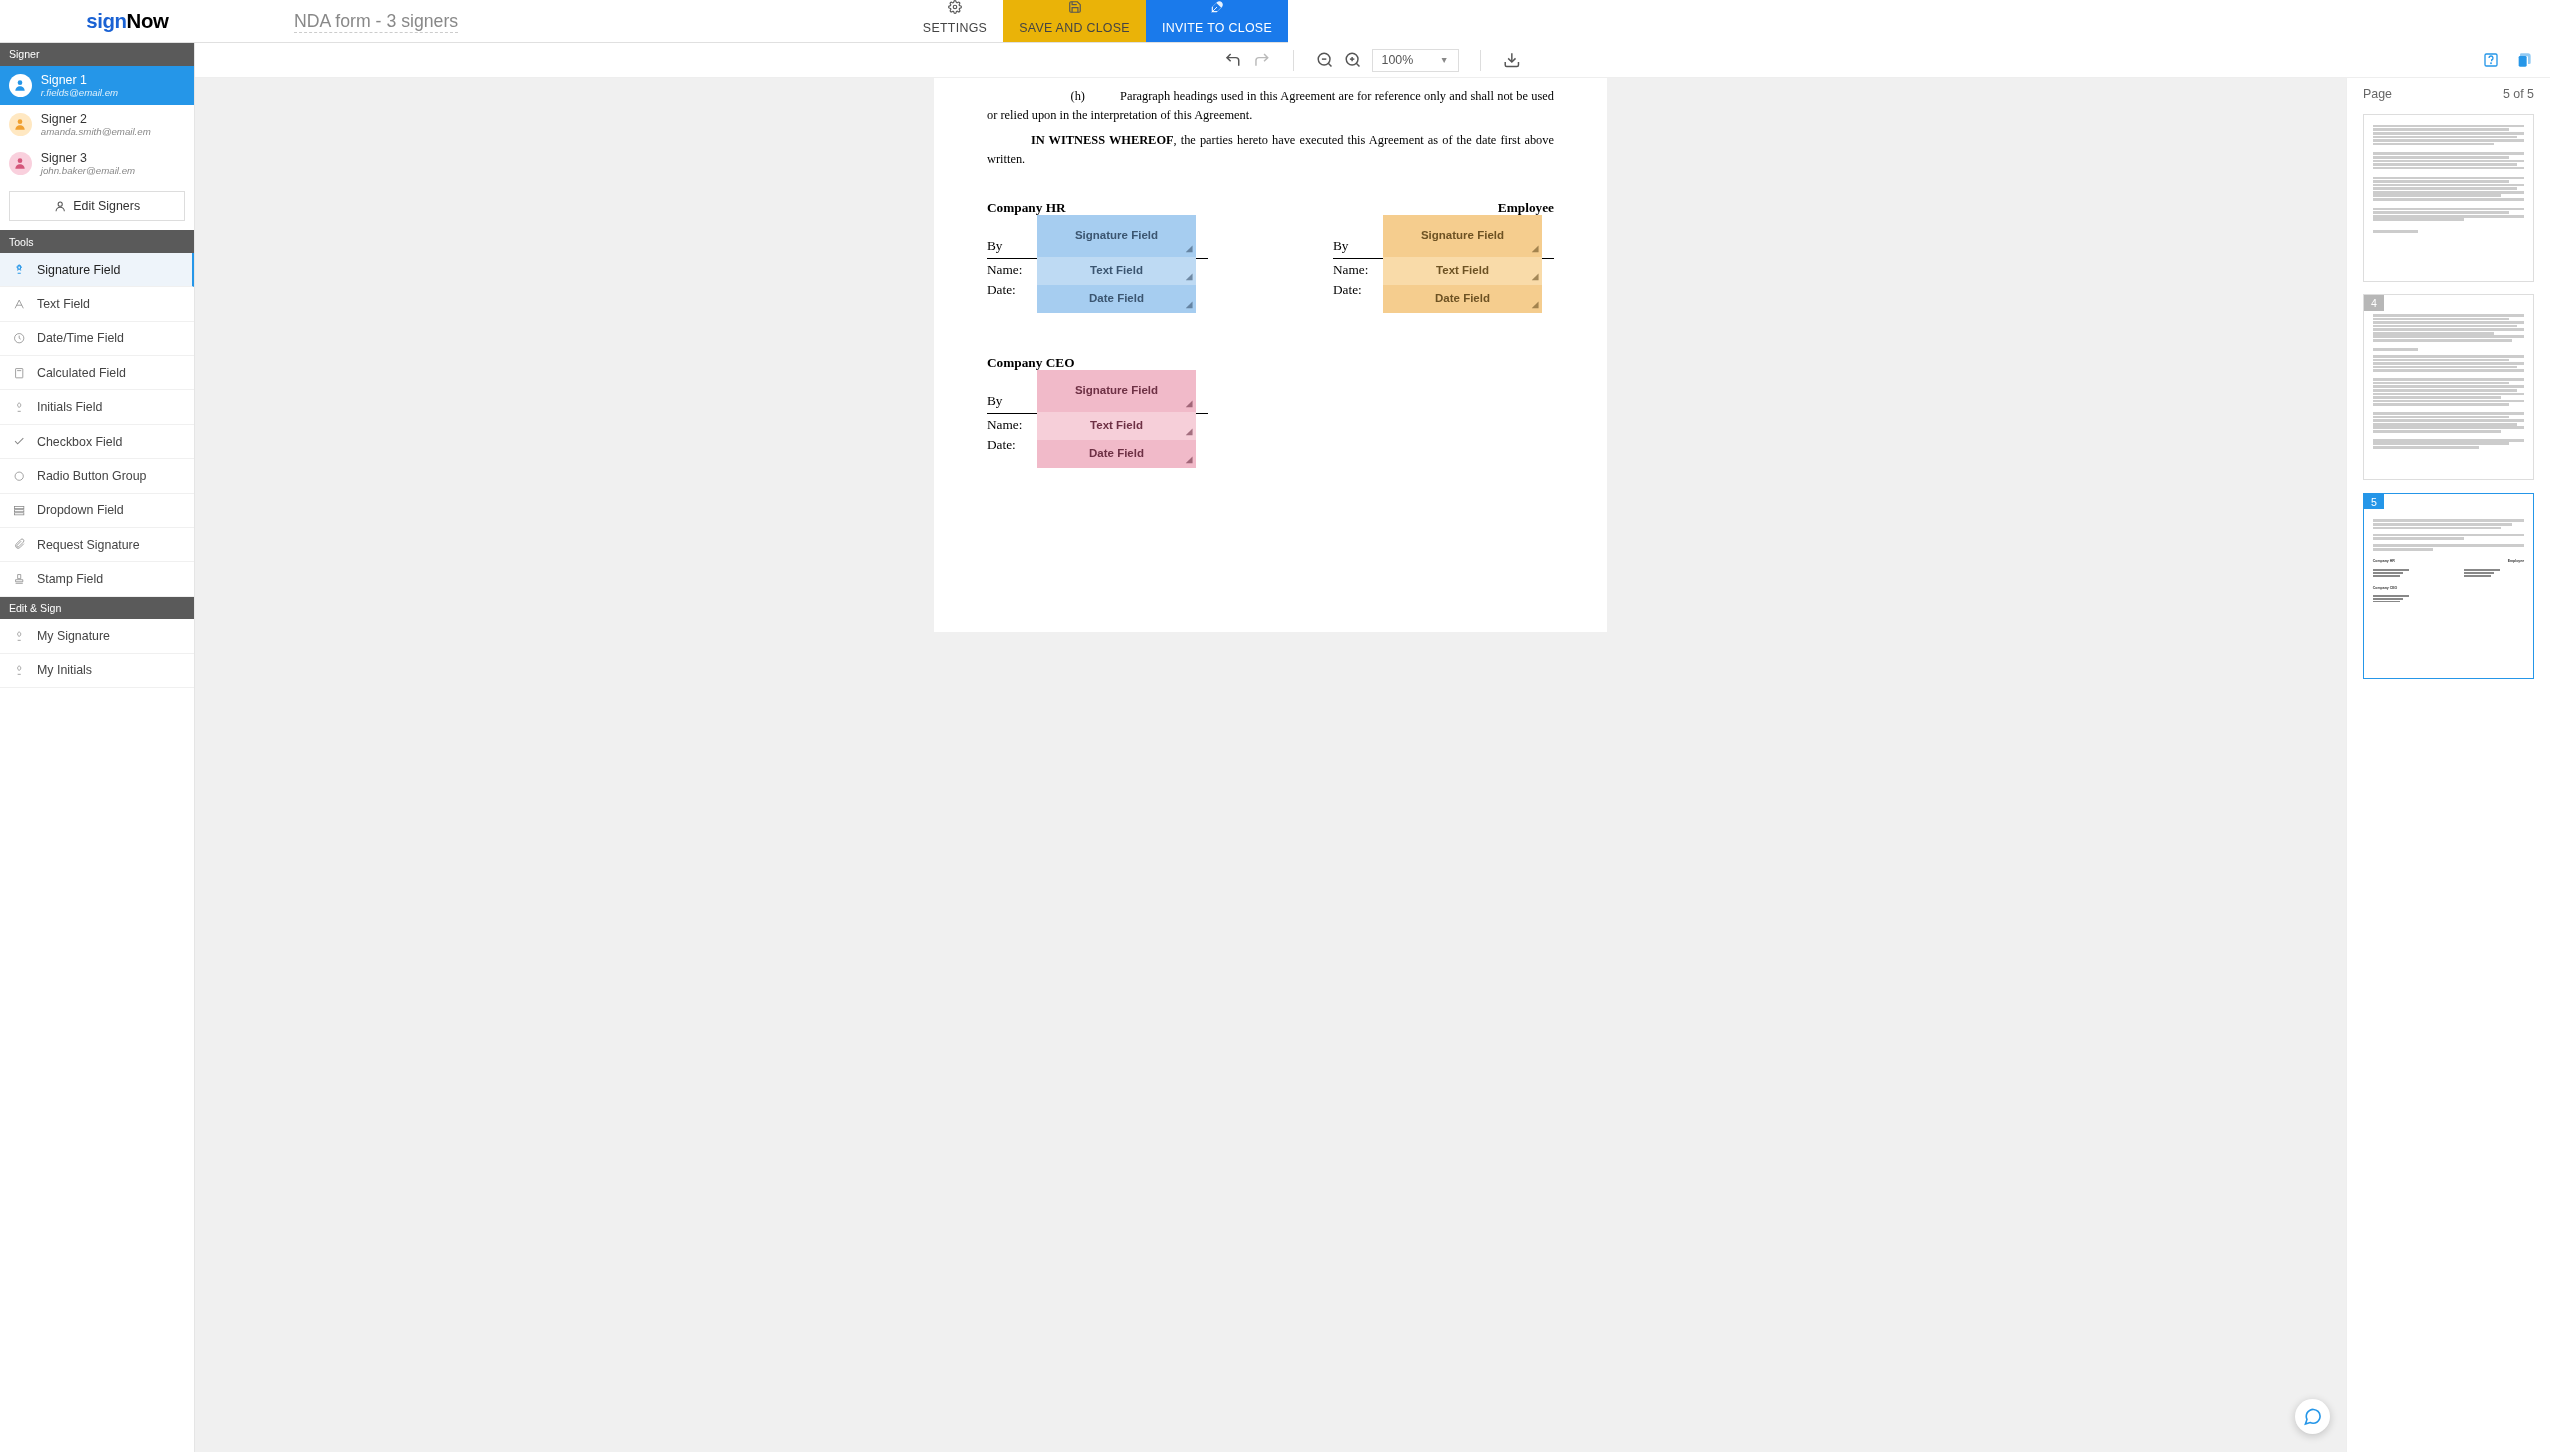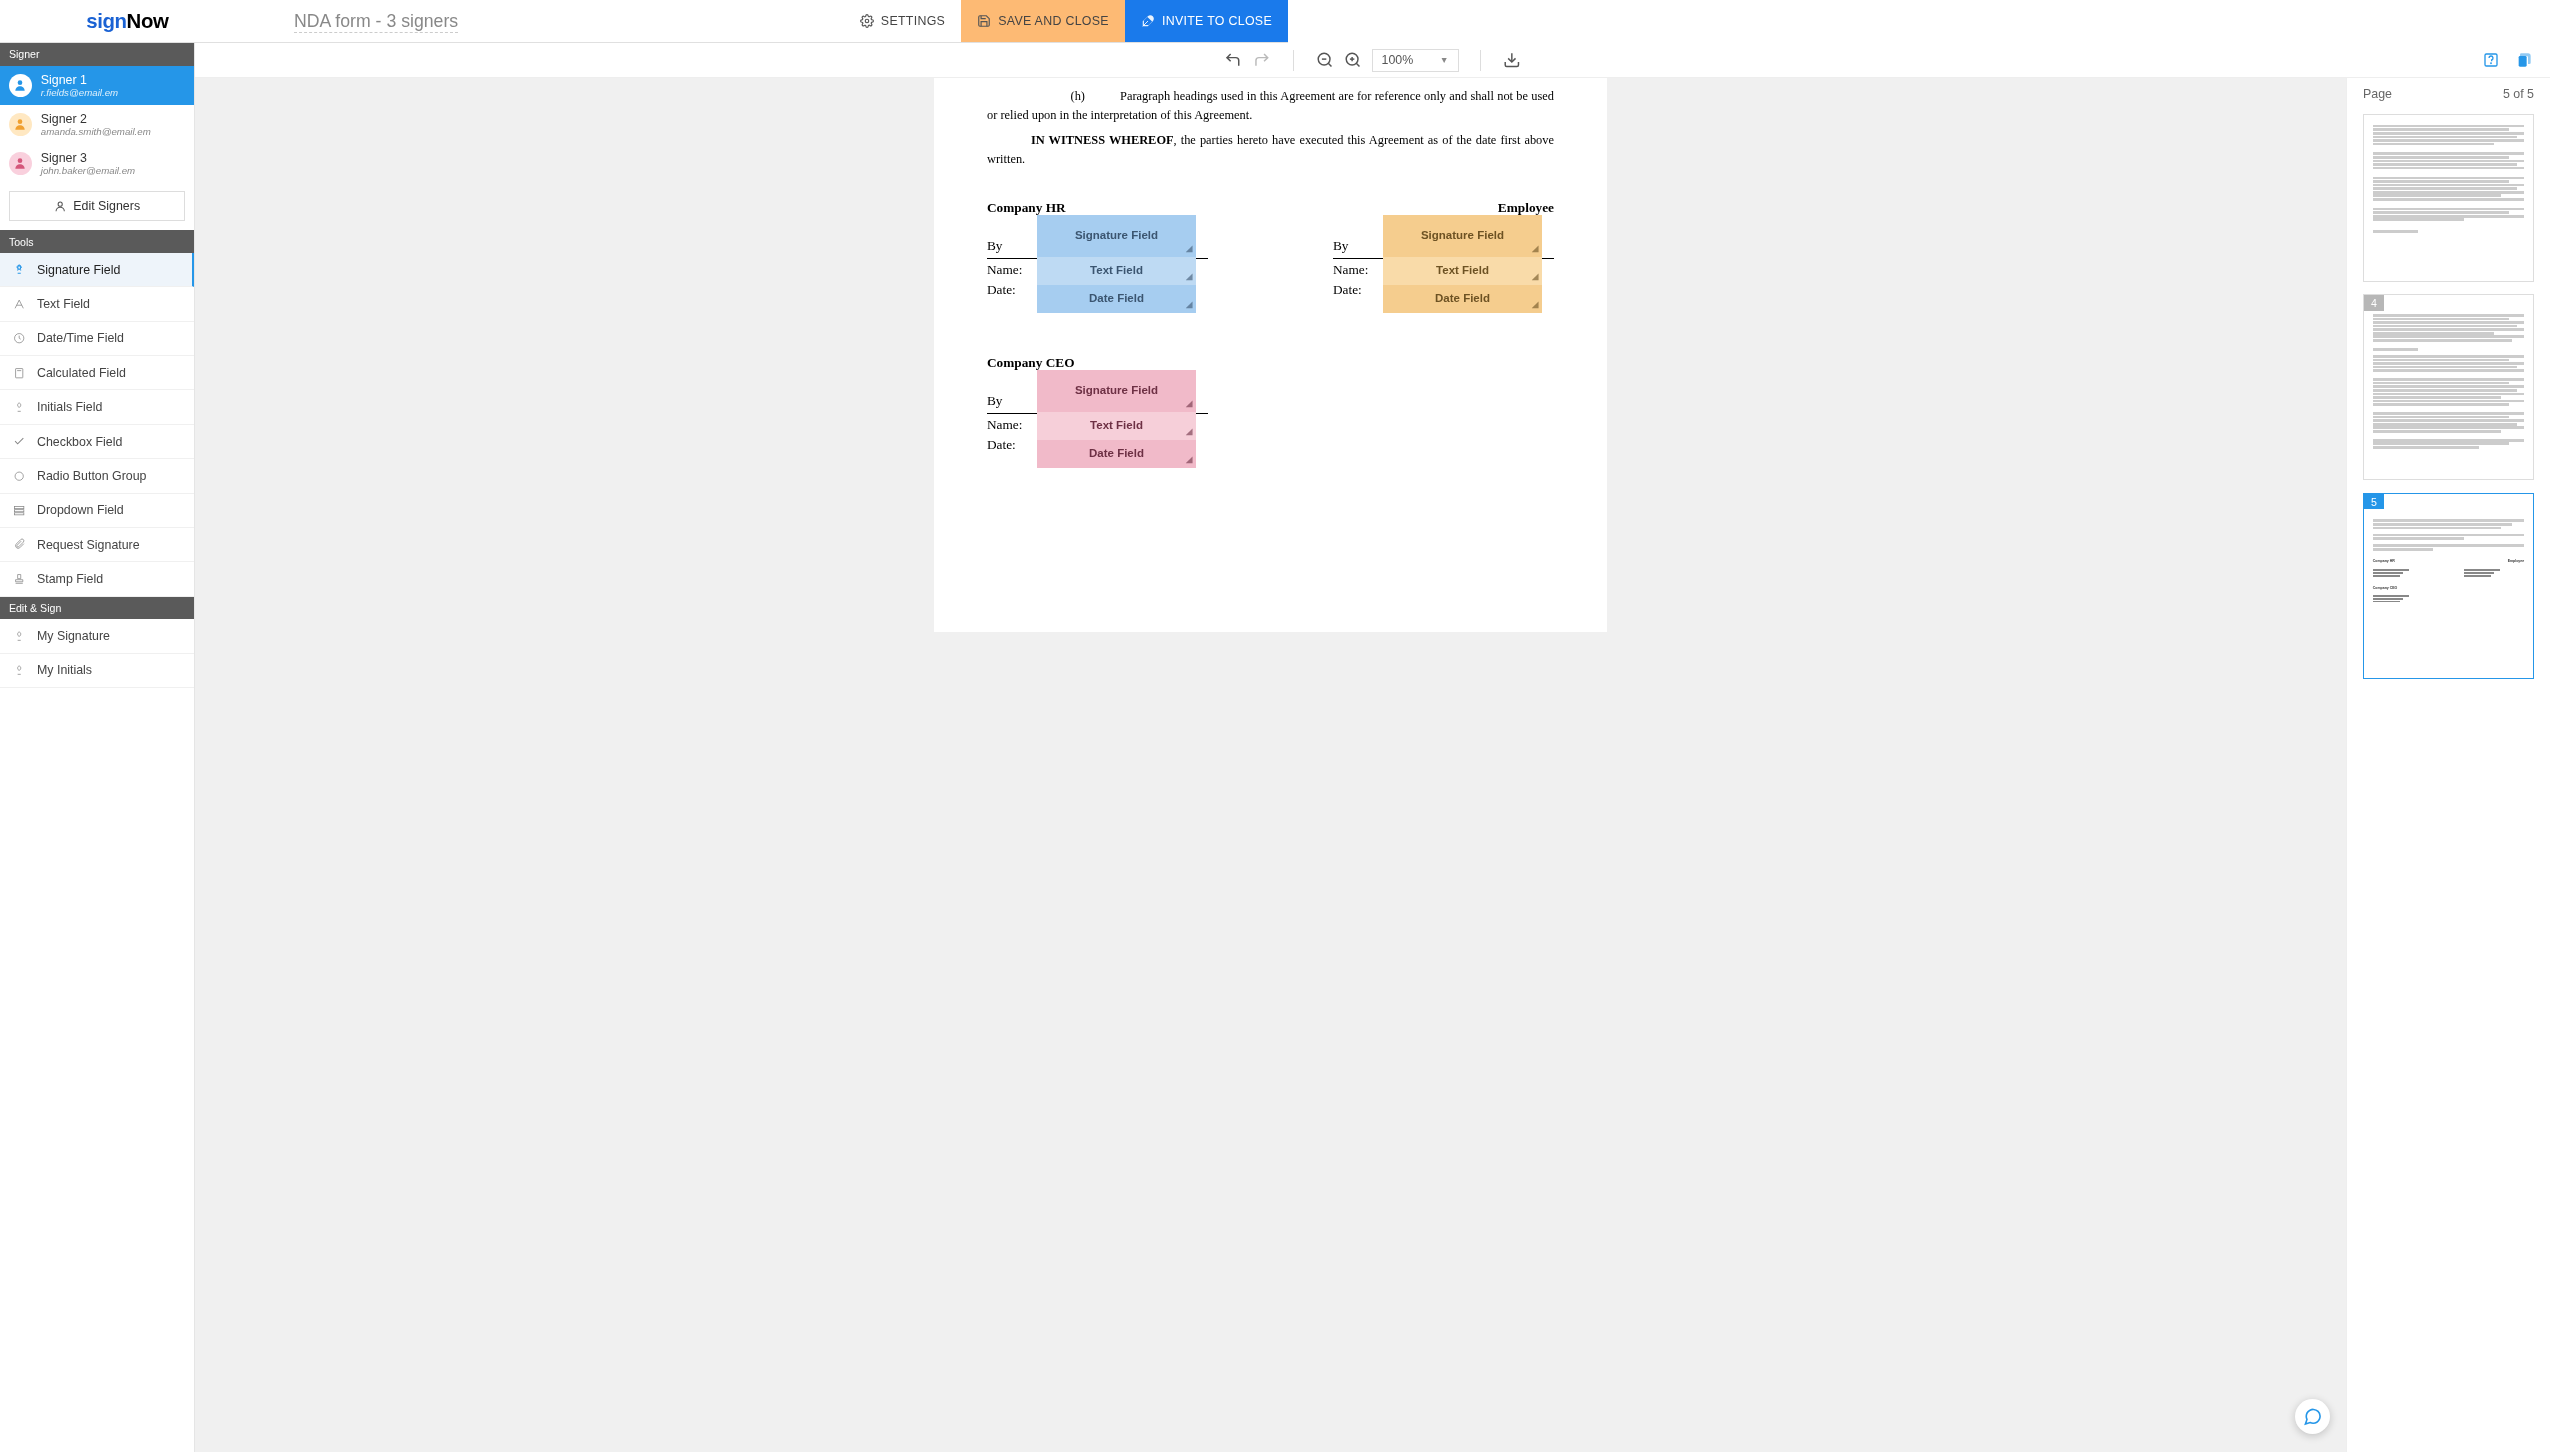--- a/index.html
+++ b/index.html
@@ -5,22 +5,22 @@
   * { box-sizing: border-box; margin: 0; padding: 0; }
   body { font-family: 'Segoe UI', Arial, sans-serif; background: #fff; overflow: hidden; width: 1288px; height: 733px; }
   
   .header { display: flex; align-items: center; height: 43px; border-bottom: 0.9px solid #e0e0e0; }
   .logo { width: 195px; padding: 0 26.6px; text-align: right; font-size: 20.4px; font-weight: 700; letter-spacing: -0.4px; }
   .logo .sign { color: #1a62d4; text-align: center; }
   .logo .now { color: #000000; font-weight: 700; }
   .doc-title-wrap { flex: 1; padding-left: 99px; }
   .doc-title-text { font-size: 17.7px; color: #888; font-weight: 400; border-bottom: 0.9px dashed #ccc; padding-bottom: 1.8px; }
   .header-actions { display: flex; align-items: center; height: 100%; }
-  .hdr-btn { display: flex; align-items: center; gap: 7px; padding: 0 16px; height: 100%; font-size: 12.4px; font-weight: 500; color: #444; cursor: pointer; letter-spacing: 0.3px; }
-  .hdr-btn.save { background: #fdba74; }
+  .hdr-btn { display: flex; align-items: center; gap: 7px; padding: 0 16px; height: 100%; font-size: 12.4px; font-weight: 500; color: #444; cursor: pointer; letter-spacing: 0.3px; flex-direction: column; }
+  .hdr-btn.save { background: #eab308; }
   .hdr-btn.invite { background: #1a7aeb; color: #fff; }
   .hdr-icon { width: 14px; height: 14px; display: inline-flex; align-items: center; justify-content: center; }
 
   .toolbar { position: absolute; top: 43px; left: 195px; right: 0; height: 35px; display: flex; align-items: center; justify-content: center; border-bottom: 0.9px solid #eee; background: #fff; z-index: 5; }
   .toolbar-group { display: flex; align-items: center; gap: 8.9px; }
   .tb-divider { width: 0.9px; height: 21px; background: #ddd; margin: 0 12.4px; }
   .tb-btn { width: 19.5px; height: 19.5px; display: inline-flex; align-items: center; justify-content: center; color: #555; cursor: pointer; }
   .zoom-select { display: flex; align-items: center; border: 0.9px solid #ddd; padding: 3.5px 8.9px; font-size: 12.4px; color: #555; gap: 26.6px; cursor: pointer; }
   .toolbar-right { position: absolute; right: 16px; display: flex; gap: 14px; }
 

